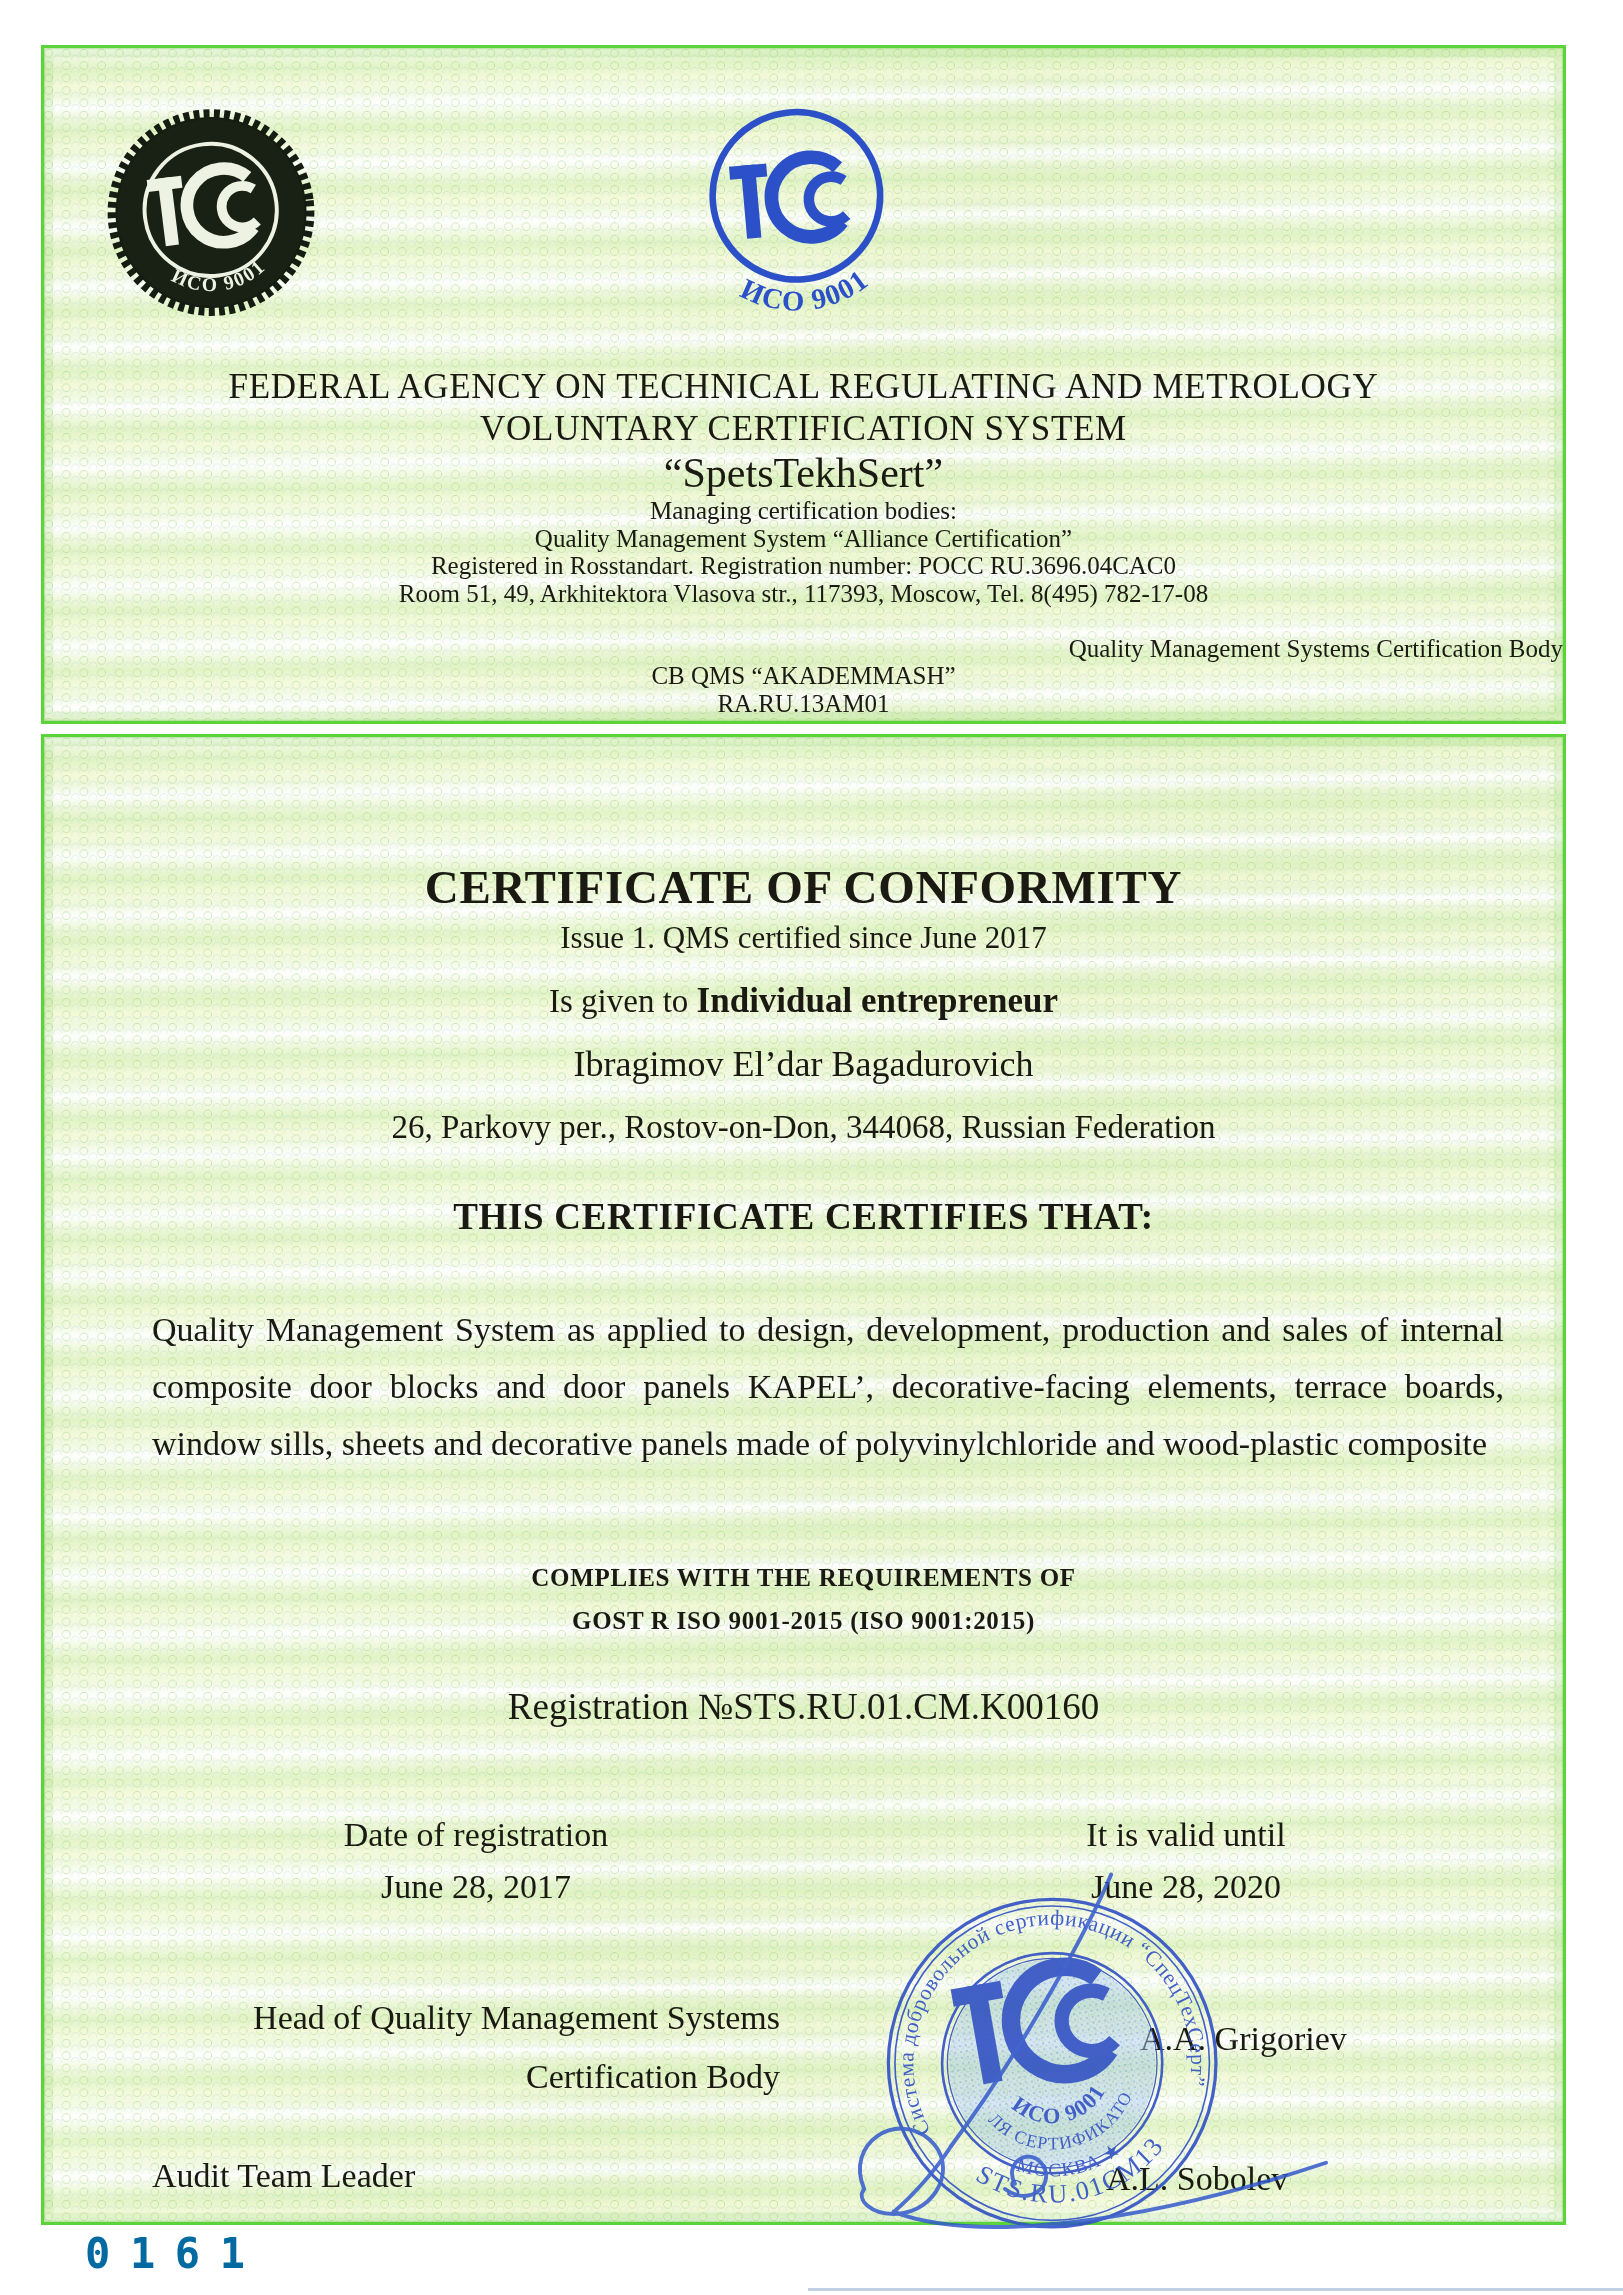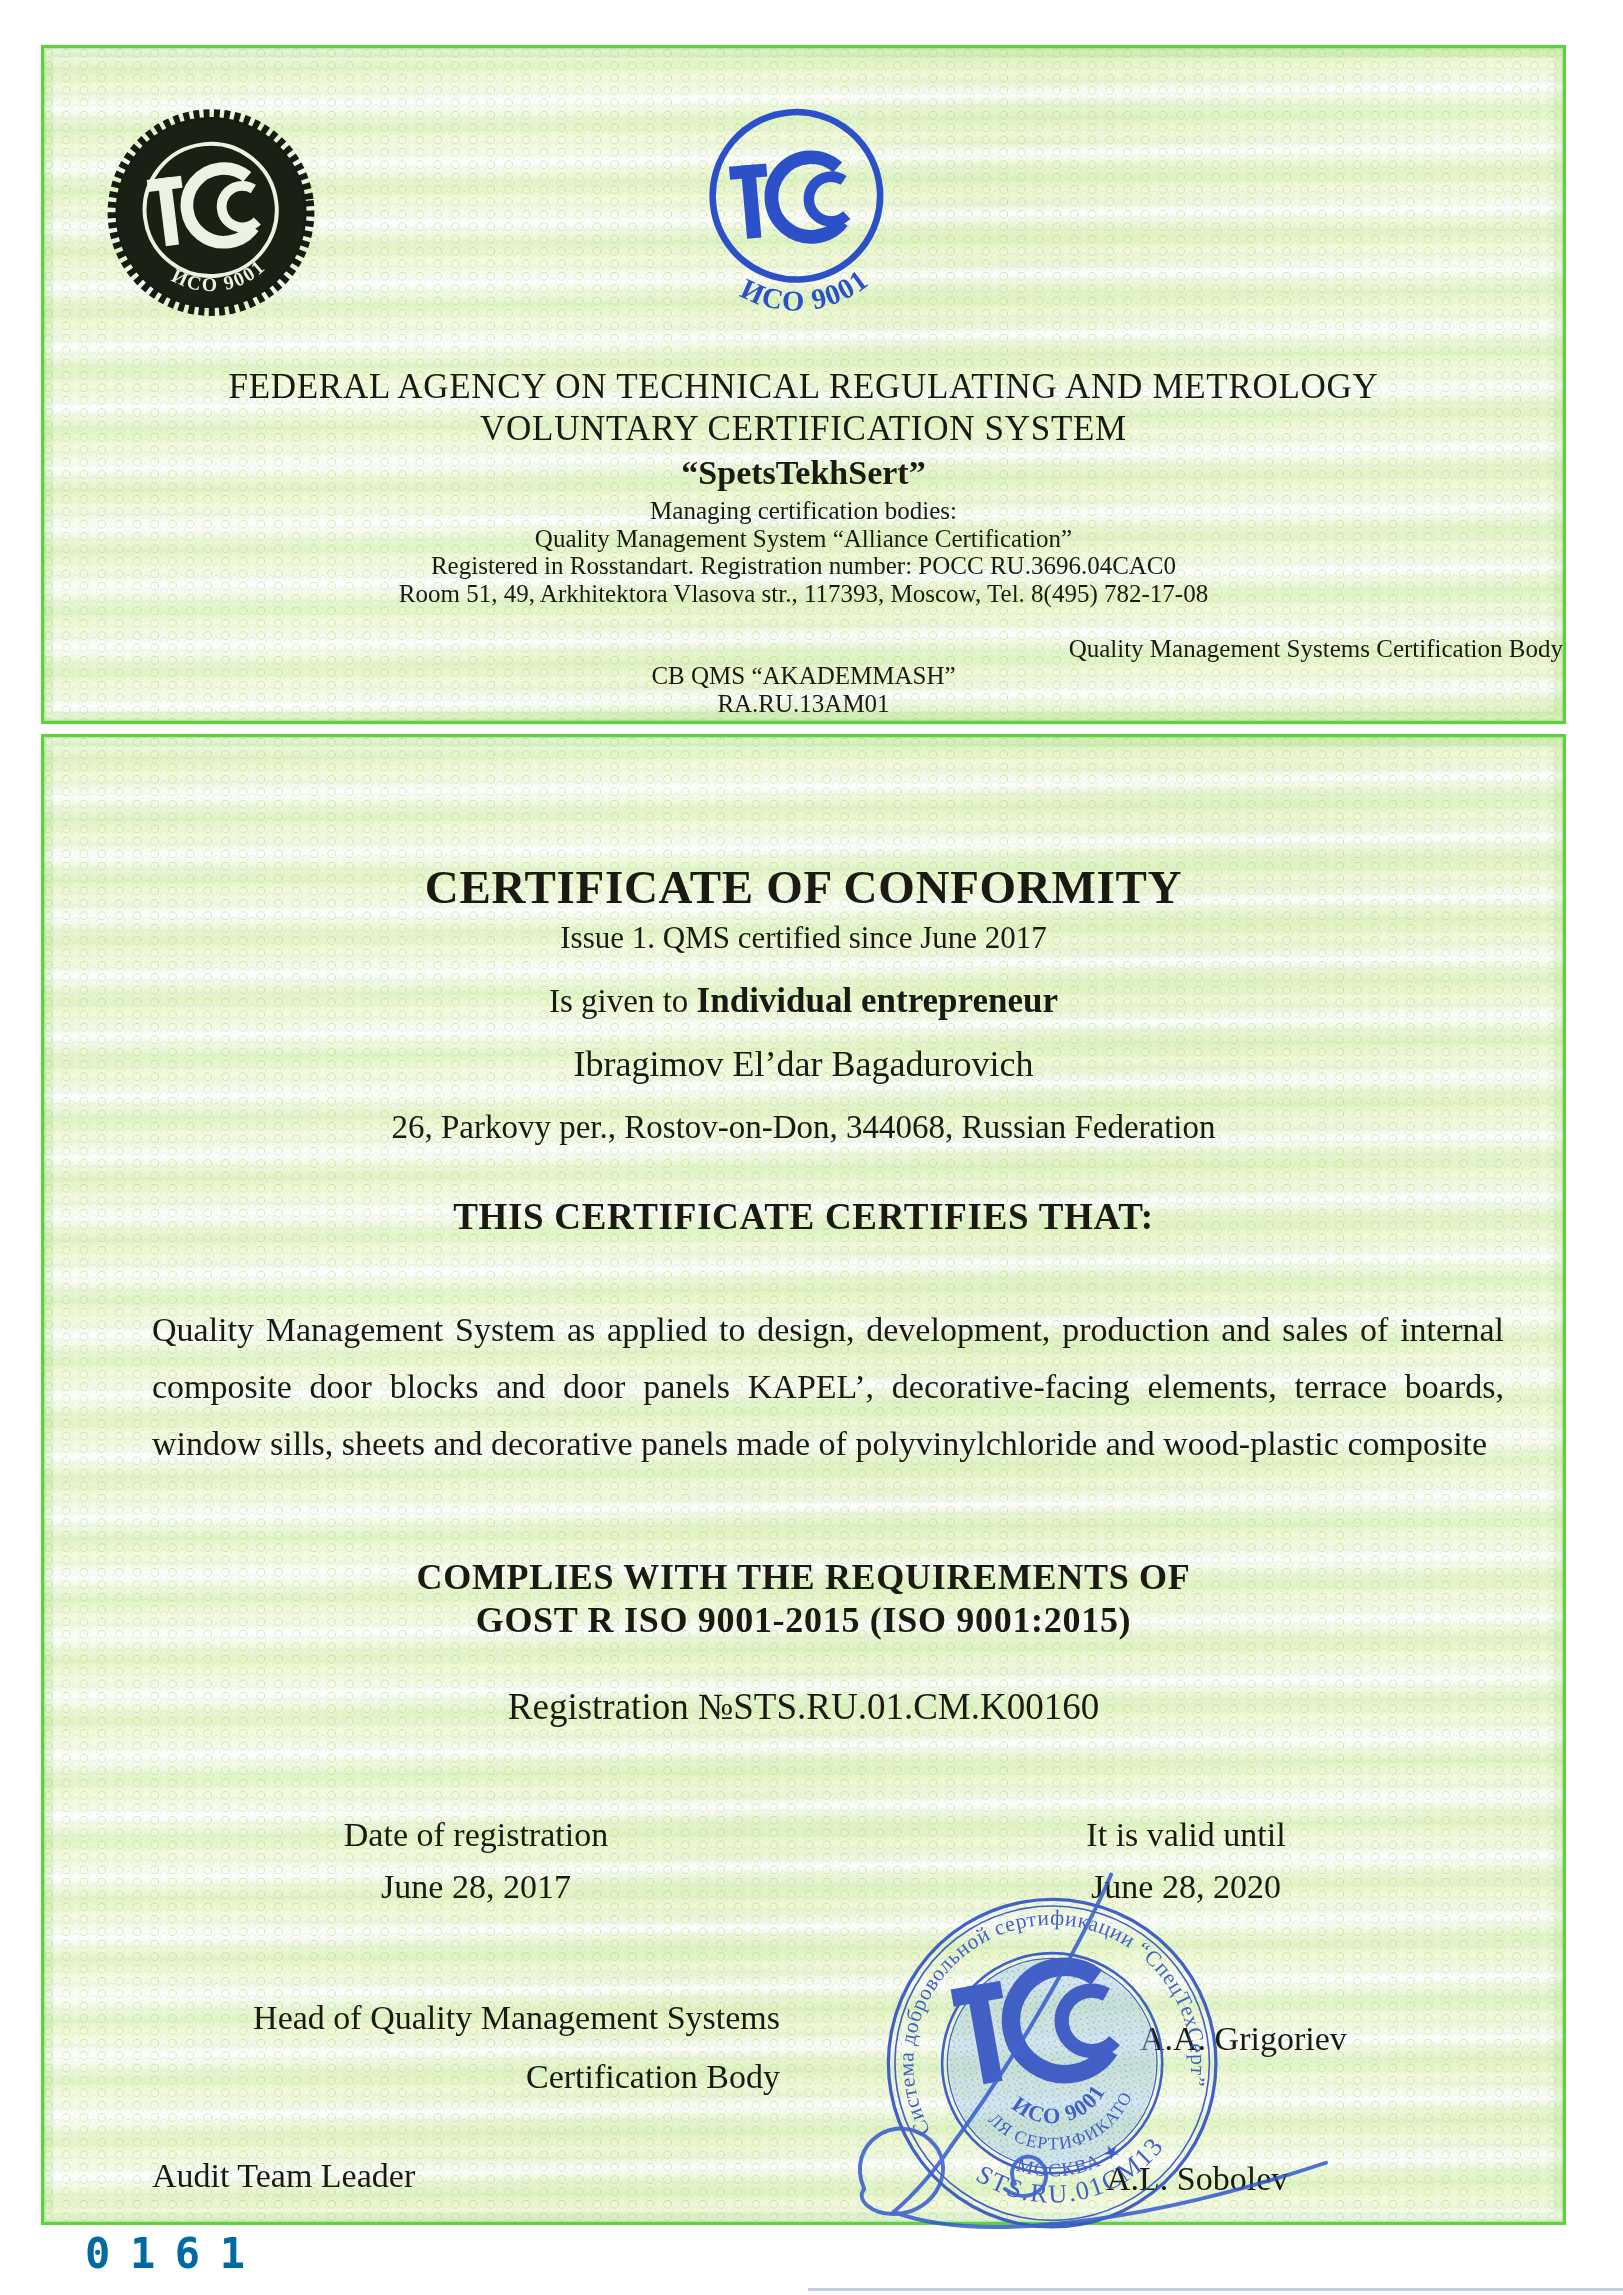--- a/index.html
+++ b/index.html
@@ -23,34 +23,34 @@
     box-shadow: inset 0 0 0 9.2px rgba(130,205,90,.15), inset 0 0 0 1.3px rgba(95,185,65,.30);
   }
   .panel.top{top:45px;height:679px;}
   .panel.bottom{top:734px;height:1491px;}
   .abs{position:absolute;}
   .center{left:0;right:0;text-align:center;}
   
   .tp-stack{top:293px;margin-top:24px;}
   .tp1{font-size:35px;line-height:43px;letter-spacing:0.7px;}
   .tp2{font-size:35px;line-height:41px;letter-spacing:0.7px;}
-  .tp-brand{font-size:34px;line-height:48px;font-weight:bold;}
+  .tp-brand{font-size:42px;line-height:48px;font-weight:normal;}
   .tps{font-size:25px;line-height:27.5px;}
   .tp-group2{margin-top:27.5px;text-align:right;}
   
   .bp-title{top:123px;}
   .bp-title .t1{font-size:47px;line-height:55px;font-weight:bold;letter-spacing:0.7px;}
   .bp-title .t2{font-size:31px;line-height:37px;margin-top:3.9px;}
   .bp-given{top:244px;font-size:33px;}
   .bp-given b{font-size:35px;}
   .bp-holder{top:306px;font-size:36px;font-weight:normal;}
   .bp-addr{top:372px;font-size:33px;}
   .bp-certifies{top:458px;font-size:37px;font-weight:bold;letter-spacing:0.7px;}
   .bp-scope{top:564px;left:108px;width:1352px;font-size:34px;line-height:57px;text-align:justify;}
-  .bp-complies{top:819px;font-size:36px;font-weight:bold;line-height:43px;letter-spacing:0.7px;}
+  .bp-complies{top:819px;font-size:25px;font-weight:bold;line-height:43px;letter-spacing:0.7px;}
   .bp-reg{top:948px;font-size:37px;font-weight:normal;}
   .date-col{top:1077px;width:530px;text-align:center;font-size:34px;line-height:41px;}
   .date-col .val{margin-top:10.5px;}
   .date-left{left:167px;}
   .date-right{left:877px;}
   .sig-role{left:108px;font-size:34px;line-height:59px;}
   .sig-role-1{top:1251px;width:628px;text-align:right;}
   .sig-role-2{top:1409px;width:628px;}
   .sig-name{font-size:34px;line-height:39px;}
   .sig-name-1{left:1096px;top:1282px;}

